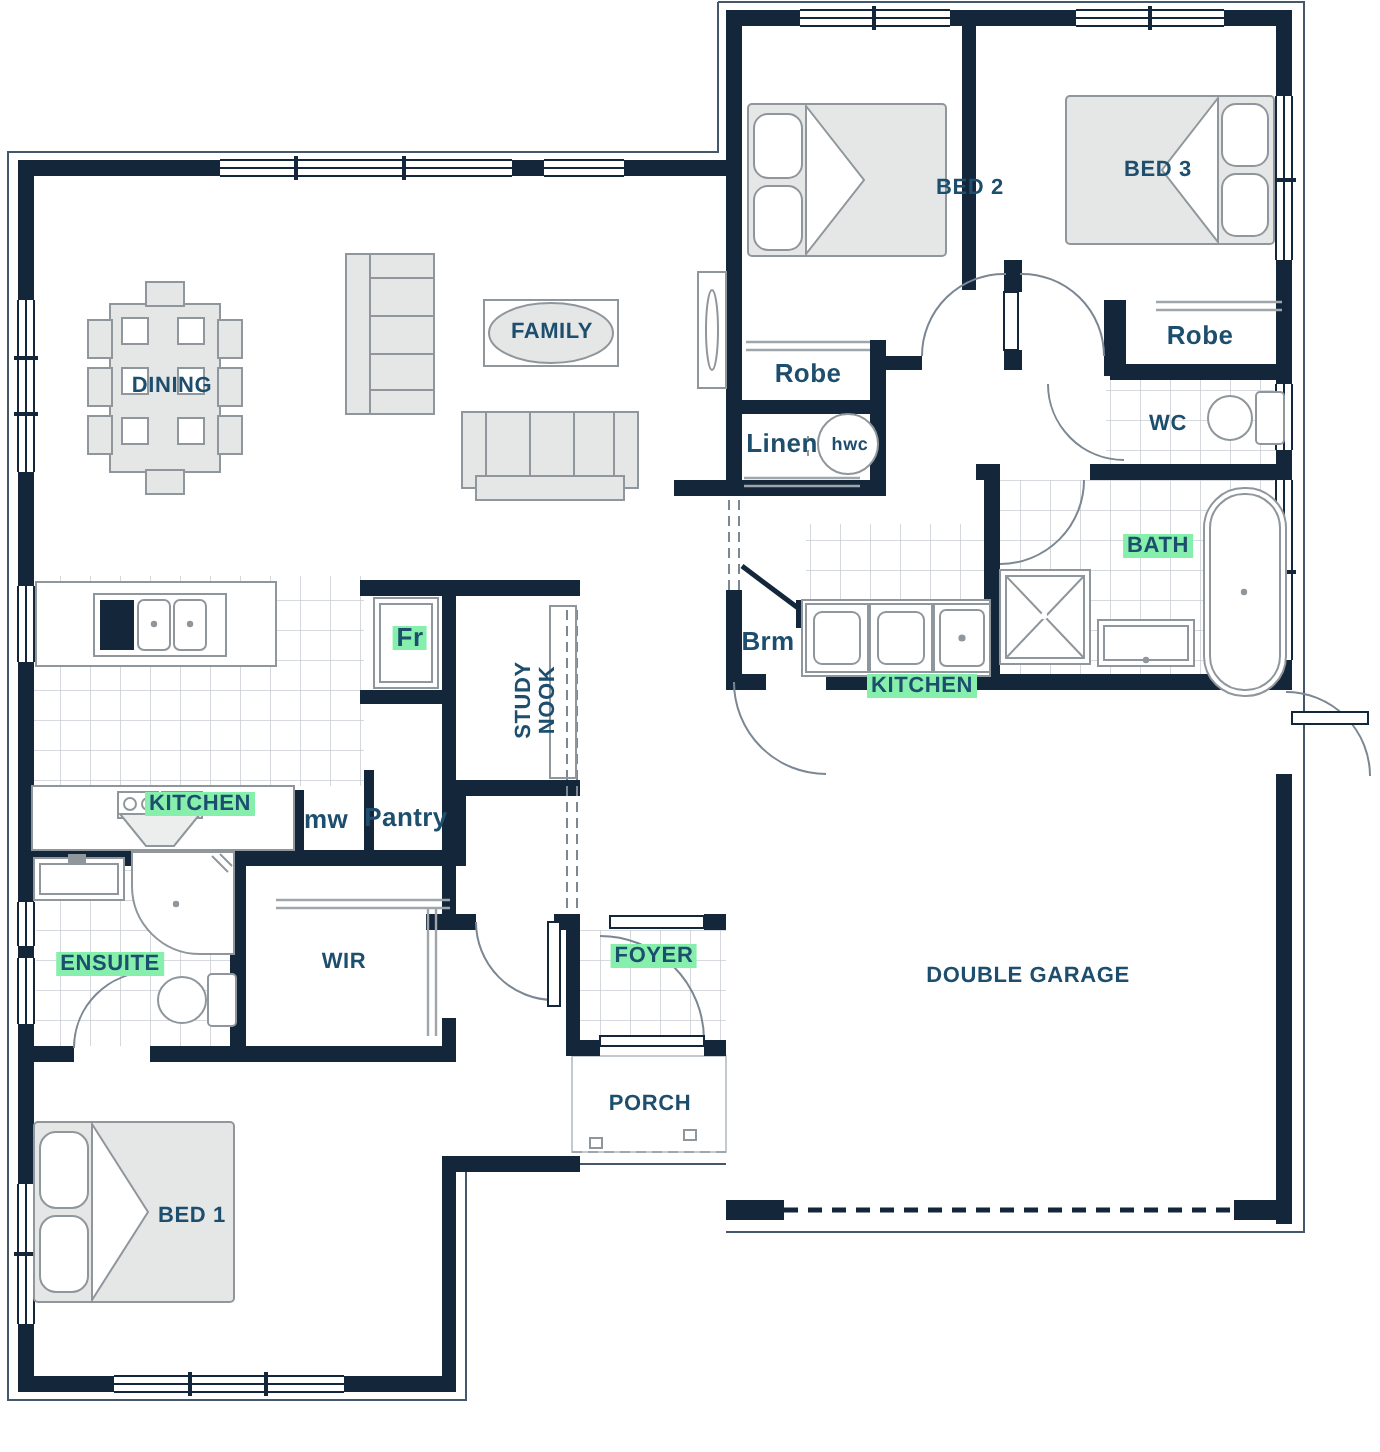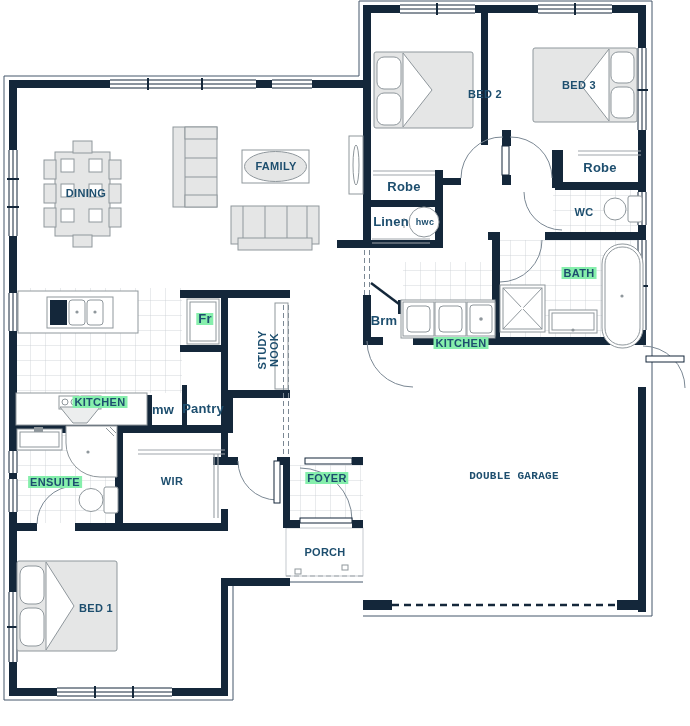--- a/index.html
+++ b/index.html
@@ -405,15 +405,15 @@
 <div class="lbl onwhite" style="left:579px;top:273px;">BATH</div>
 <div class="lbl small onwhite" style="left:205px;top:319px;text-align:center;">Fr</div>
 <div class="lbl vert" style="left:268px;top:350px;"><span>STUDY</span><br><span>NOOK</span></div>
 <div class="lbl small" style="left:163px;top:410px;">mw</div>
 <div class="lbl small" style="left:203px;top:409px;">Pantry</div>
 <div class="lbl small" style="left:384px;top:321px;">Brm</div>
 <div class="lbl onwhite" style="left:461px;top:343px;">KITCHEN</div>
 <div class="lbl onwhite" style="left:55px;top:482px;">ENSUITE</div>
 <div class="lbl" style="left:172px;top:481px;">WIR</div>
 <div class="lbl onwhite" style="left:327px;top:478px;">FOYER</div>
-<div class="lbl" style="left:514px;top:476px;font-family:Liberation Mono, monospace;">DOUBLE GARAGE</div>
+<div class="lbl" style="left:514px;top:488px;">DOUBLE GARAGE</div>
 <div class="lbl" style="left:325px;top:552px;">PORCH</div>
 </div>
 
 </body></html>

